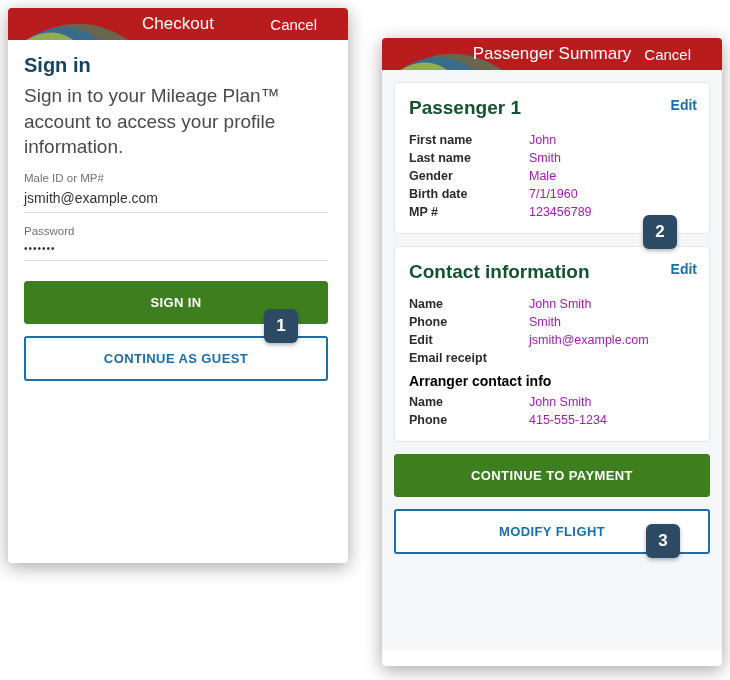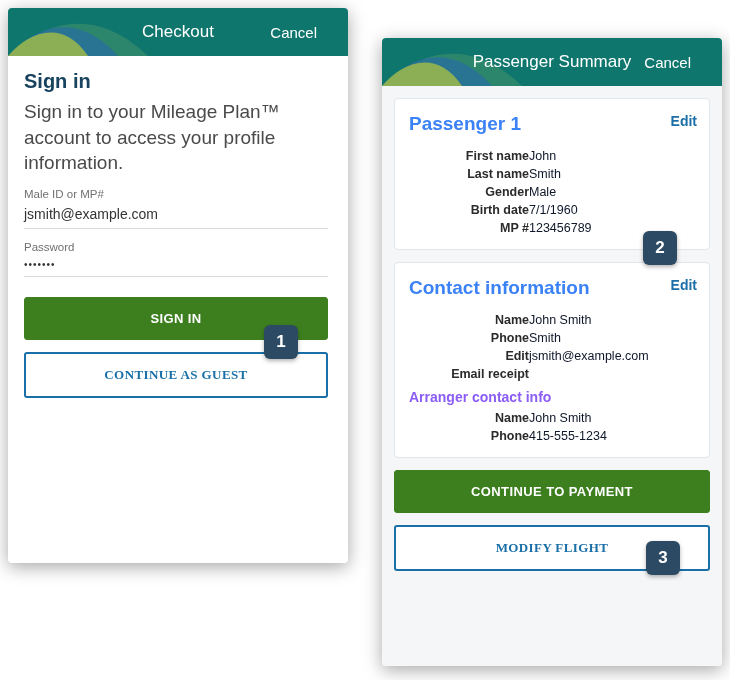--- a/index.html
+++ b/index.html
@@ -25,23 +25,23 @@
     height: 555px;
     z-index: 1;
   }
   .phone-right {
     left: 382px;
     top: 38px;
     height: 628px;
     z-index: 2;
   }
   .header {
-    background: #0f766e;
+    background: #b91c1c;
     color: #fff;
-    height: 48px;
+    height: 32px;
     display: flex;
     align-items: center;
     justify-content: center;
     position: relative;
   }
   .header .accent {
     position: absolute;
     left: 0; top: 0; bottom: 0;
     width: 100%;
     overflow: hidden;
@@ -117,35 +117,35 @@
   .btn-green {
     background: #3d7f1f;
     color: #fff;
     border: 1px solid #3d7f1f;
   }
   .btn-outline {
     background: #fff;
     color: #1a6fa8;
     border: 2px solid #1a6fa8;
   }
-  .btn + .btn { margin-top: 12px; font-family: Liberation Serif, serif; }
+  .btn + .btn { margin-top: 12px; }
   .btn-wrap { margin-top: 20px; position: relative; }
 
   .card {
     background: #fff;
     border: 1px solid #e3e6e9;
     border-radius: 4px;
     padding: 14px 14px 12px 14px;
     margin-bottom: 12px;
     position: relative;
   }
   .card h3 {
     font-size: 19px;
     font-weight: 700;
-    color: #3b82f6;
+    color: #14532d;
     margin-bottom: 12px;
   }
   .card .edit {
     position: absolute;
     right: 12px;
     top: 14px;
     color: #1a6fa8;
     font-size: 14px;
     font-weight: 600;
     cursor: pointer;
@@ -153,30 +153,29 @@
   .row {
     display: flex;
     font-size: 12.5px;
     color: #333;
     padding: 2px 0;
   }
   .row .lbl {
     width: 120px;
     font-weight: 700;
     color: #2b2b2b;
-    text-align: right;
   }
   .row .val {
-    color: #0f172a;
+    color: #a21caf;
     font-weight: 400;
   }
   .subheading {
     font-size: 14px;
     font-weight: 700;
-    color: #8b5cf6;
+    color: #000000;
     margin-top: 6px;
     margin-bottom: 4px;
   }
   .callout {
     position: absolute;
     width: 34px;
     height: 34px;
     background: #2c4a63;
     color: #fff;
     border-radius: 6px;

